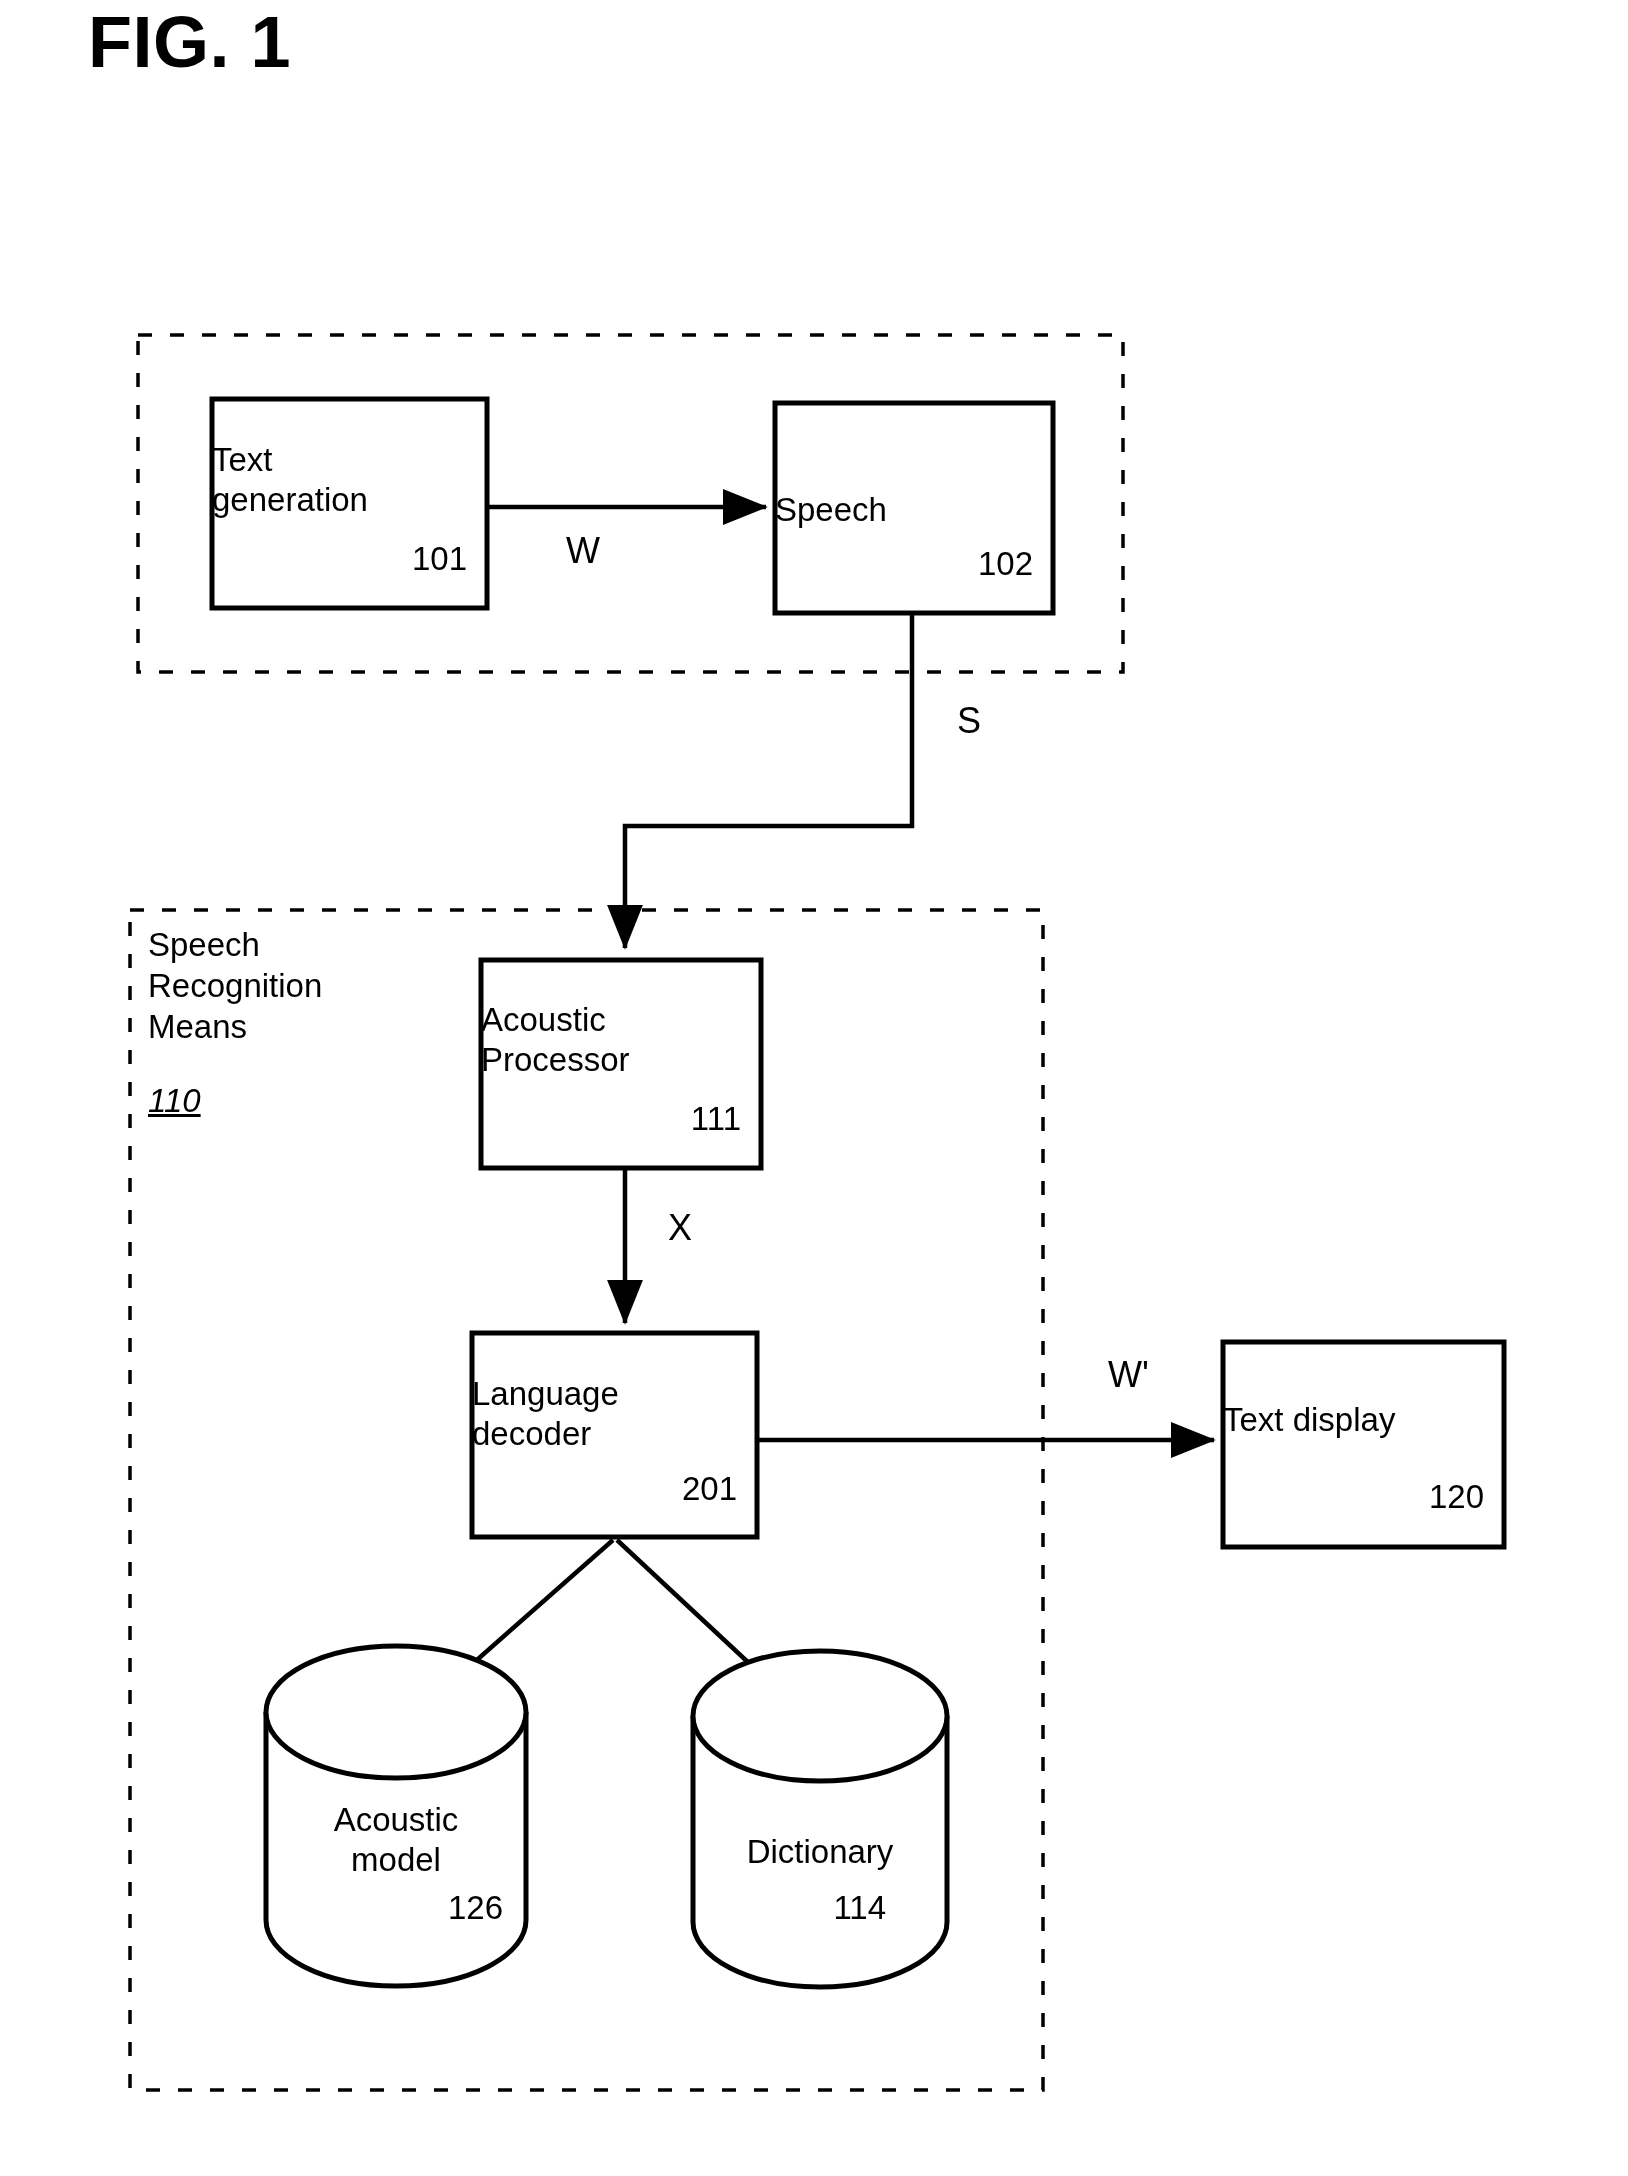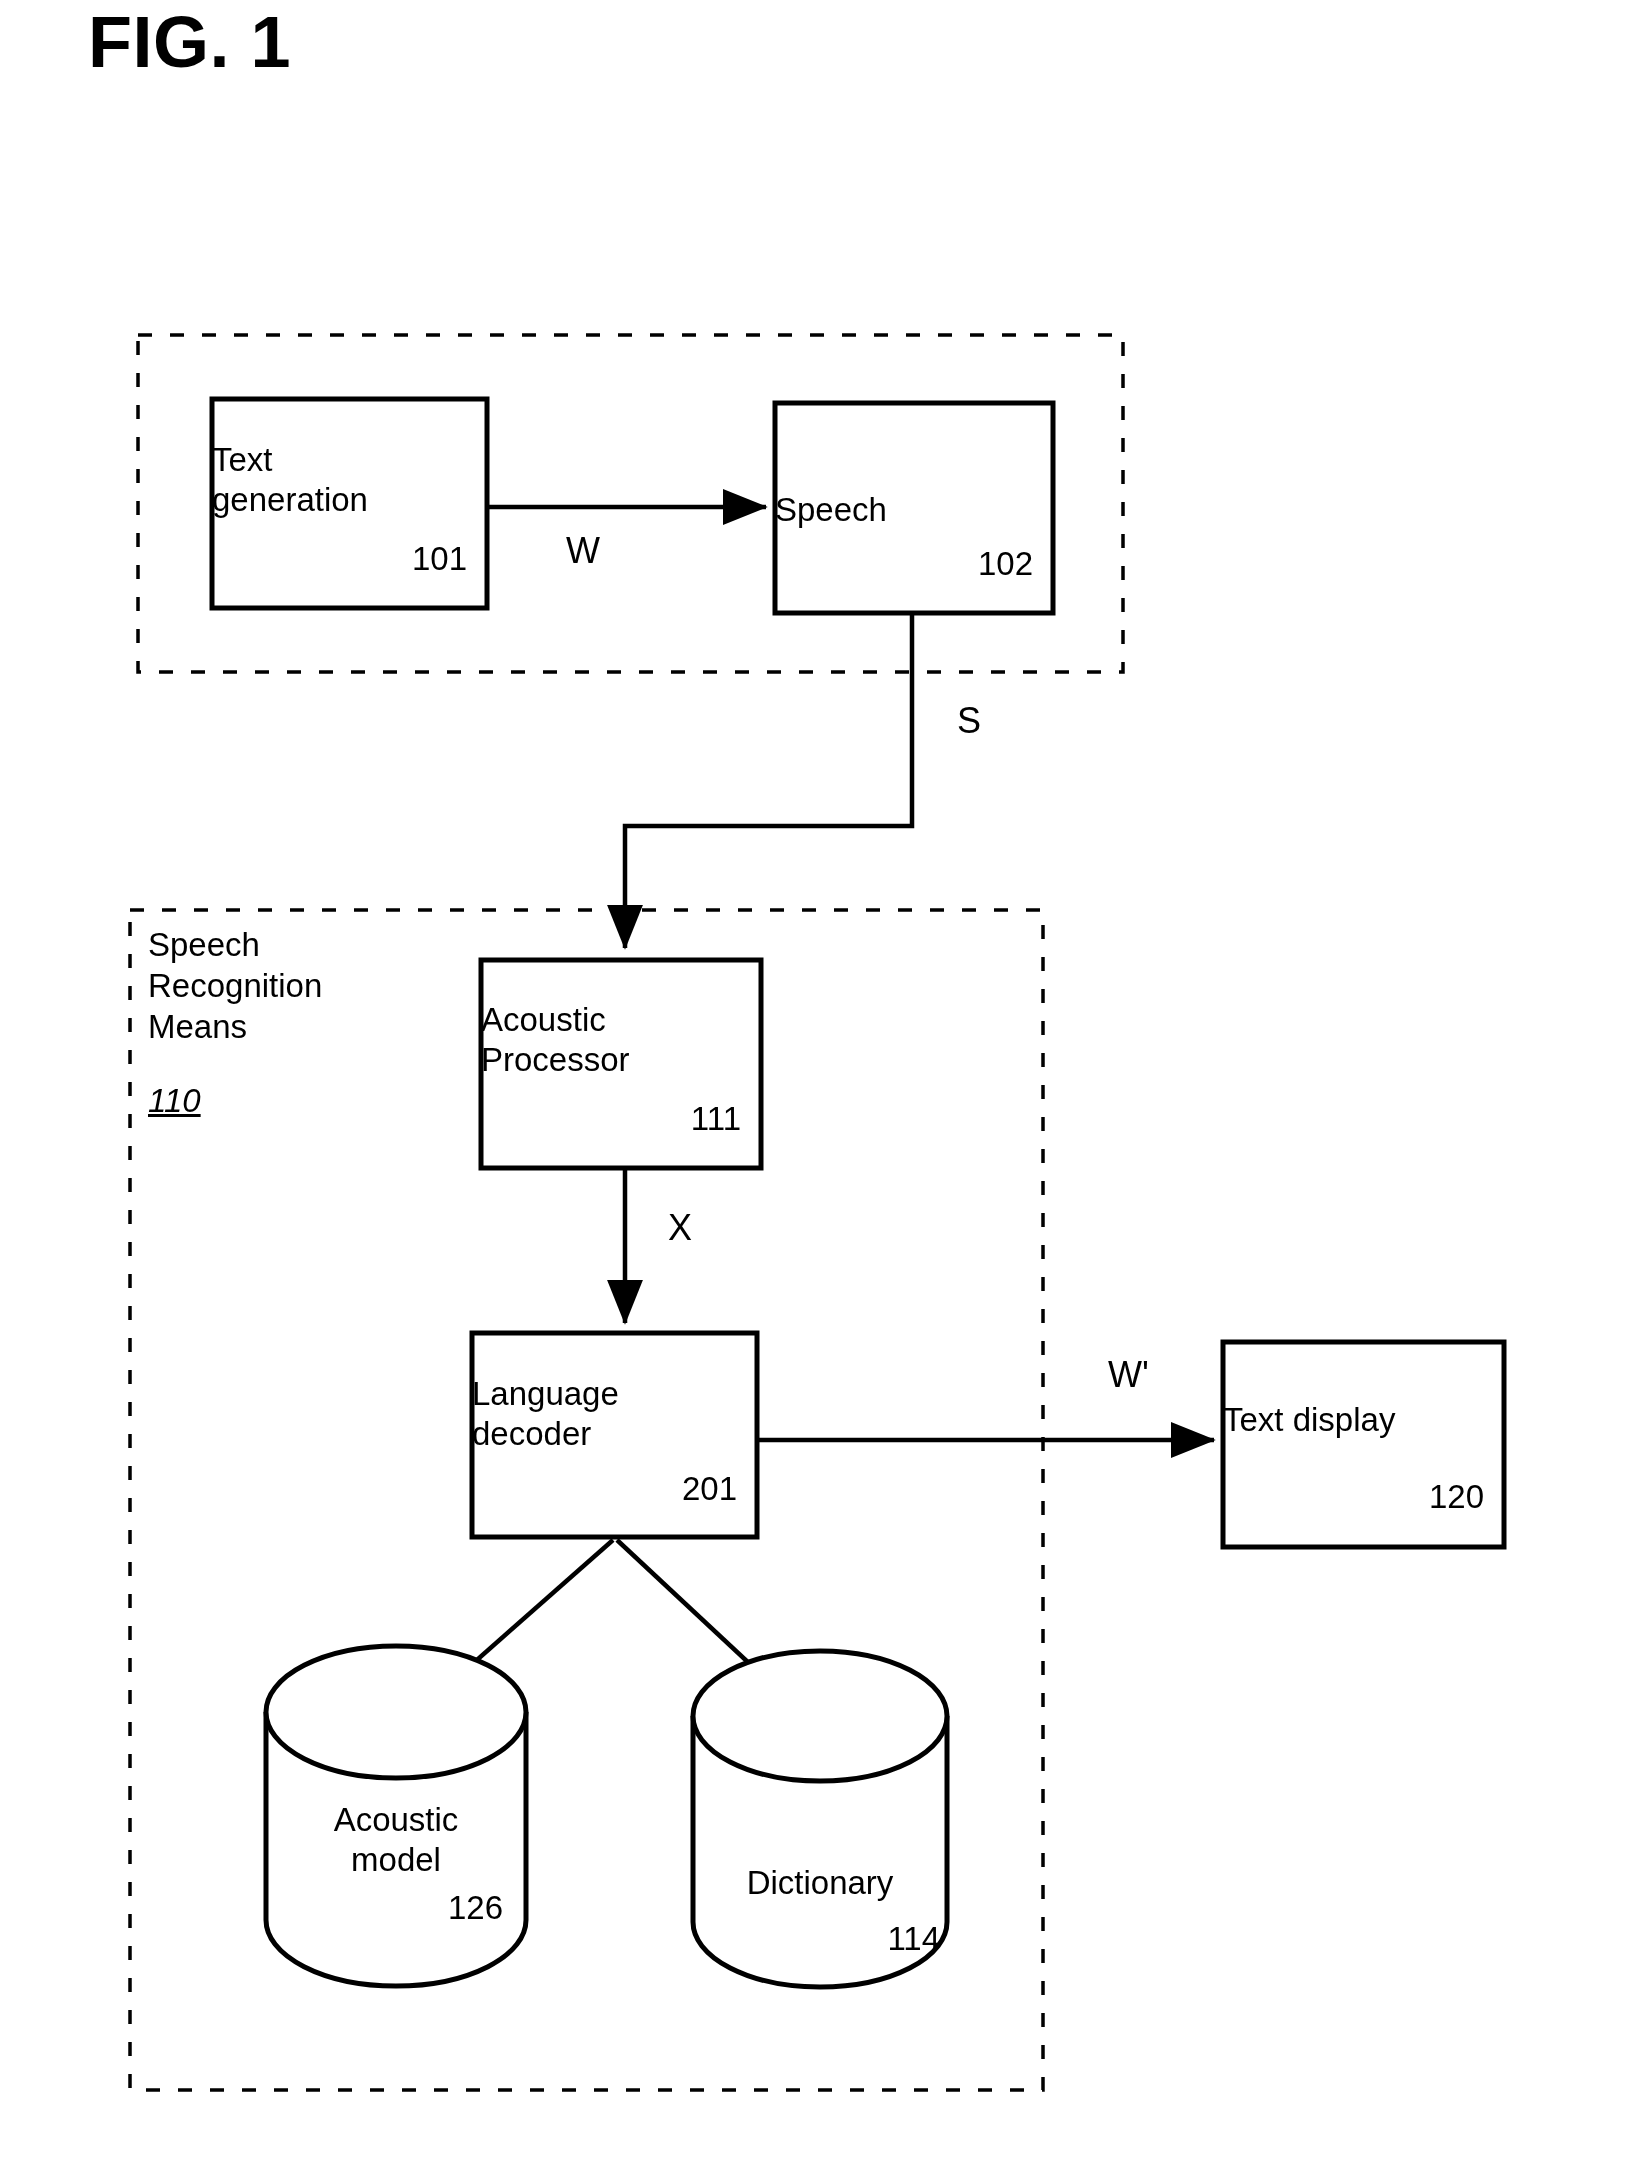--- a/index.html
+++ b/index.html
@@ -153,21 +153,21 @@
 
   <div id="group-label-110">Speech
 Recognition
 Means</div>
   <div id="group-num-110">110</div>
 
   <div class="cyl-label" style="left:271px; top:1800px; width:250px;">Acoustic
 model</div>
   <div class="box-num" style="left:271px; top:1891px; width:232px;">126</div>
 
-  <div class="cyl-label" style="left:696px; top:1832px; width:248px;margin-top:31px;">Dictionary</div>
-  <div class="box-num" style="left:712px; top:1891px; width:228px;margin-top:31px;">114</div>
+  <div class="cyl-label" style="left:696px; top:1832px; width:248px;">Dictionary</div>
+  <div class="box-num" style="left:658px; top:1891px; width:228px;">114</div>
 
   <div class="edge-label" style="left:566px; top:533px;">W</div>
   <div class="edge-label" style="left:957px; top:703px;">S</div>
   <div class="edge-label" style="left:668px; top:1210px;">X</div>
   <div class="edge-label" style="left:1108px; top:1357px;">W'</div>
 
 </div>
 
 </body></html>

